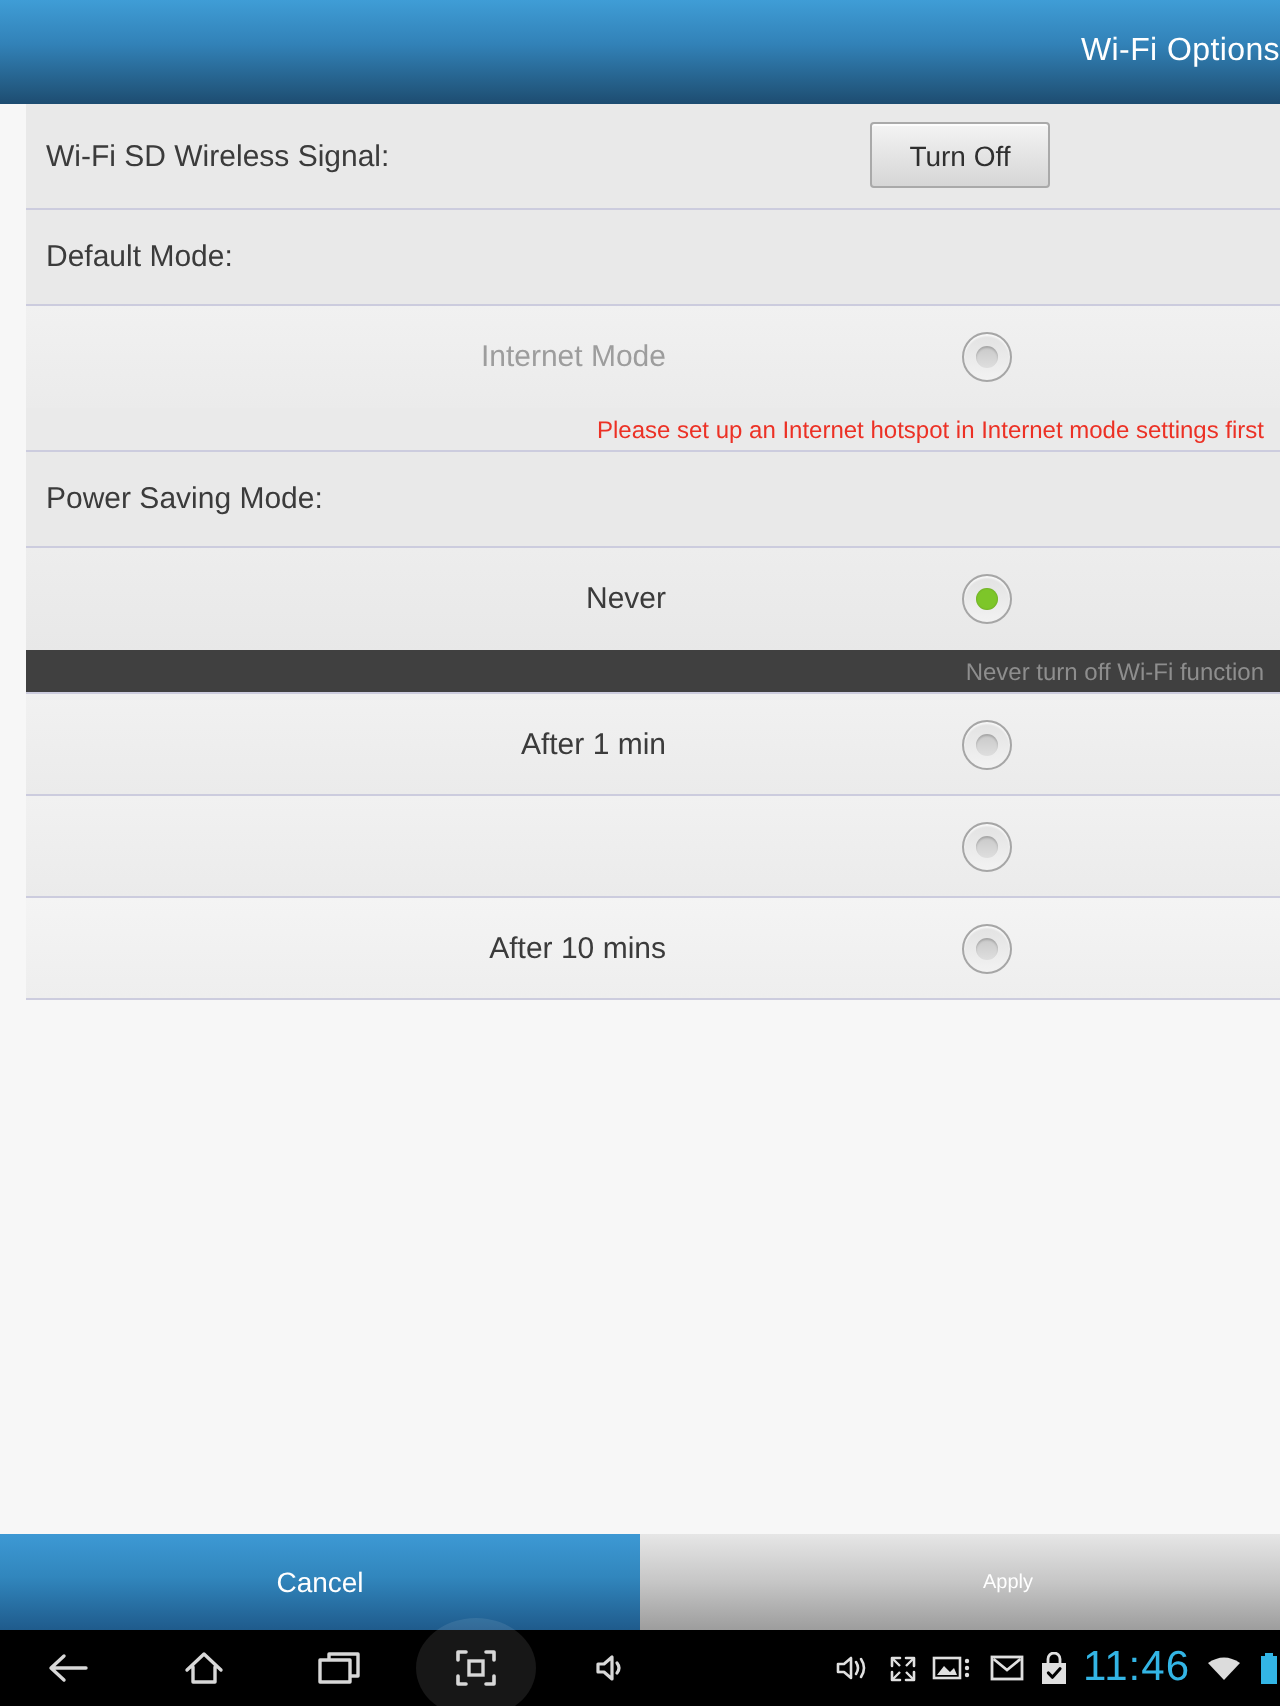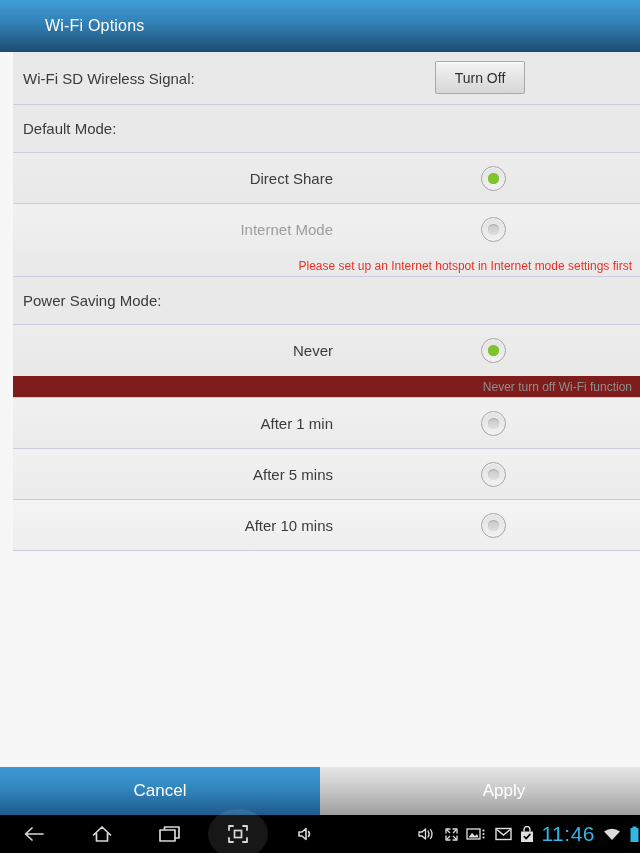--- a/index.html
+++ b/index.html
@@ -9,21 +9,21 @@
     background:#f7f7f7;
     -webkit-font-smoothing:antialiased;
     overflow:hidden;
   }
   .screen { position:relative; width:640px; height:853px; display:flex; flex-direction:column; }
 
   
   .titlebar {
     height:52px; flex:0 0 52px;
     background:linear-gradient(to bottom,#3f9dd6 0%,#3282b8 42%,#22587f 88%,#1d4c71 100%);
-    display:flex; align-items:center; justify-content:flex-start;padding-left:45px;
+    display:flex; align-items:center; justify-content:flex-end;padding-left:45px;
   }
   .titlebar .title { color:#ffffff; font-size:16px; letter-spacing:.2px; }
 
   
   .content { flex:1 1 auto; background:#f7f7f7; overflow:hidden;padding-left:13px; }
 
   .row-sep { border-bottom:1px solid #ccccde; }
 
   .toprow {
     height:53px; background:#e9e9e9;
@@ -76,39 +76,39 @@
   .radio .dot { width:11px; height:11px; border-radius:50%; }
   .radio .dot.on { background:#7dc629; box-shadow:0 0 1px rgba(0,0,0,.25) inset; }
   .radio .dot.off { background:linear-gradient(to bottom,#c9c9c9,#dedede); box-shadow:0 1px 1px rgba(0,0,0,.18) inset; }
 
   .hint-row {
     height:22px;
     display:flex; align-items:center; justify-content:flex-end;
     padding-right:8px;
   }
   .hint-row.warn { background:#eaeaea; }
-  .hint-row.note { background:#7f1d1d; }
+  .hint-row.note { background:#404040; }
   .hint-warn { font-size:12px; color:#ec3125; }
   .hint-note { font-size:12px; color:#8e8e8e; }
 
   .filler { background:#f7f7f7; height:100%; }
 
   
   .buttonbar { flex:0 0 48px; height:48px; display:flex; }
   .btn-cancel {
     flex:0 0 320px;
     background:linear-gradient(to bottom,#3d99d4 0%,#3186bd 45%,#226displaced 100%);
     background:linear-gradient(to bottom,#3d99d4 0%,#3186bd 45%,#1f5b8c 100%);
-    color:#ffffff; font-size:17px;
+    color:#ffffff; font-size:14px;
     display:flex; align-items:center; justify-content:center;
   }
   .btn-apply {
     flex:1 1 auto;
     background:linear-gradient(to bottom,#e6e6e6 0%,#c6c6c6 50%,#9d9d9d 100%);
-    color:#ffffff; font-size:17px;
+    color:#ffffff; font-size:10px;
     display:flex; align-items:center; justify-content:center;padding-left:48px;
   }
 
   
   .navbar {
     flex:0 0 38px; height:38px; background:#000000;
     display:flex; align-items:center; position:relative;
   }
   .nav-left { display:flex; align-items:center; }
   .nav-btn {
@@ -142,26 +142,20 @@
 
     <div class="toprow row-sep">
       <div class="label">Wi-Fi SD Wireless Signal:</div>
       <div class="turnoff-btn">Turn Off</div>
     </div>
 
     <div class="section-header row-sep">
       <div class="label">Default Mode:</div>
     </div>
 
-    <div class="opt-row row-sep">
-      <div class="opt-label">Direct Share</div>
-      <div class="radio">
-        <div class="dot on"></div>
-      </div>
-    </div>
 
     <div class="opt-row light">
       <div class="opt-label disabled">Internet Mode</div>
       <div class="radio">
         <div class="dot off"></div>
       </div>
     </div>
 
     <div class="hint-row warn row-sep">
       <div class="hint-warn">Please set up an Internet hotspot in Internet mode settings first</div>
@@ -183,21 +177,20 @@
     </div>
 
     <div class="opt-row light row-sep">
       <div class="opt-label">After 1 min</div>
       <div class="radio">
         <div class="dot off"></div>
       </div>
     </div>
 
     <div class="opt-row light row-sep">
-      <div class="opt-label">After 5 mins</div>
       <div class="radio">
         <div class="dot off"></div>
       </div>
     </div>
 
     <div class="opt-row pale row-sep">
       <div class="opt-label">After 10 mins</div>
       <div class="radio">
         <div class="dot off"></div>
       </div>

